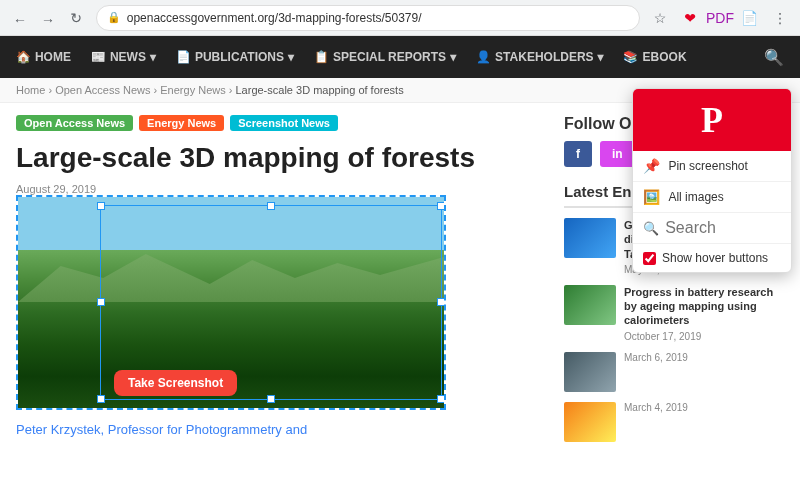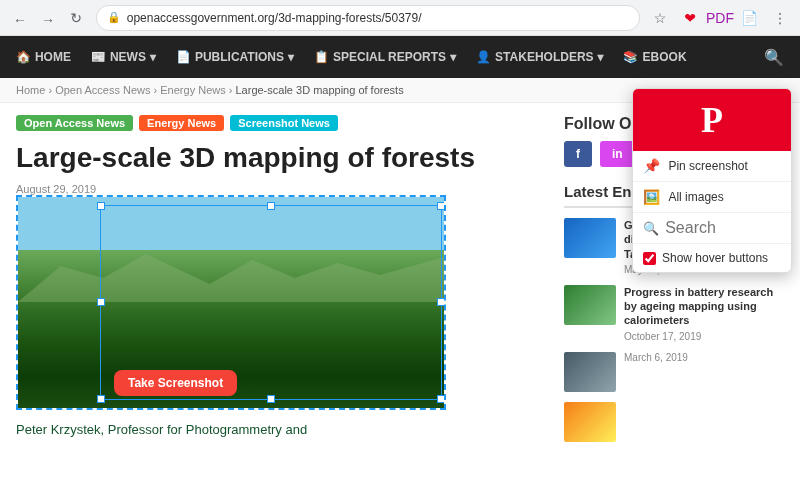--- a/index.html
+++ b/index.html
@@ -172,21 +172,21 @@
       background: #f44336;
       color: #fff;
       border: none;
       padding: 6px 14px;
       border-radius: 8px;
       font-size: 12px;
       font-weight: bold;
       cursor: pointer;
     }
 
-    .article-excerpt { font-size: 13px; color: #14532d; margin-top: 10px; line-height: 1.5; }
+    .article-excerpt { font-size: 13px; color: #3b82f6; margin-top: 10px; line-height: 1.5; }
 
     
     .sidebar { width: 220px; flex-shrink: 0; }
 
     
     .pinterest-popup {
       position: absolute;
       top: 36px + 42px;
       right: 10px;
       top: 88px;
@@ -416,20 +416,21 @@
       <div class="report-item">
         <div class="report-thumb thumb-gray"></div>
         <div class="report-info">
           <div class="report-date">March 6, 2019</div>
         </div>
       </div>
 
       <div class="report-item">
         <div class="report-thumb thumb-yellow"></div>
         <div class="report-info">
+          <div class="report-date">March 4, 2019</div>
         </div>
       </div>
     </div>
   </div>
 </div>
 
 <div class="pinterest-popup">
   <div class="pinterest-header">
     <span class="pinterest-logo">P</span>
   </div>

